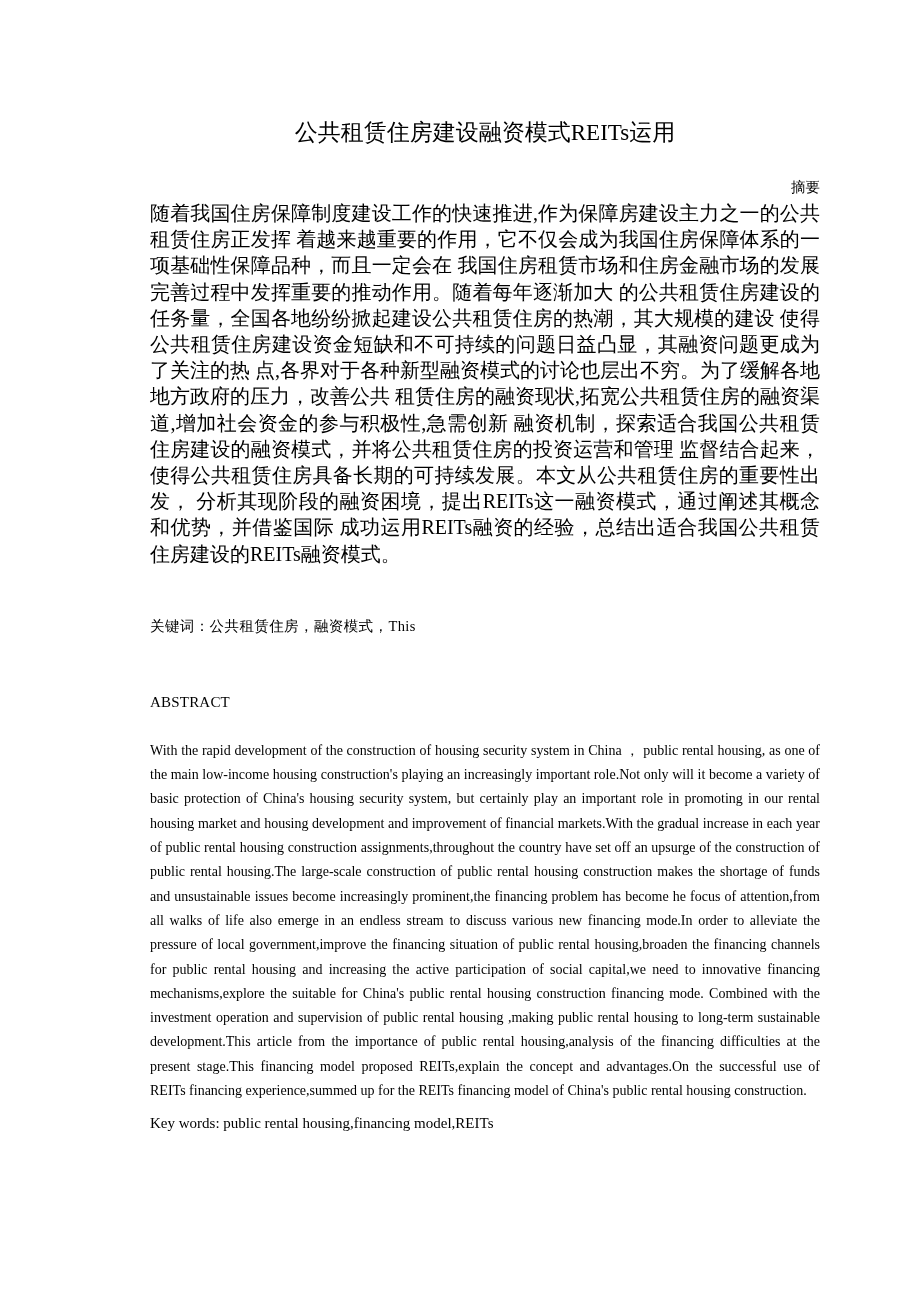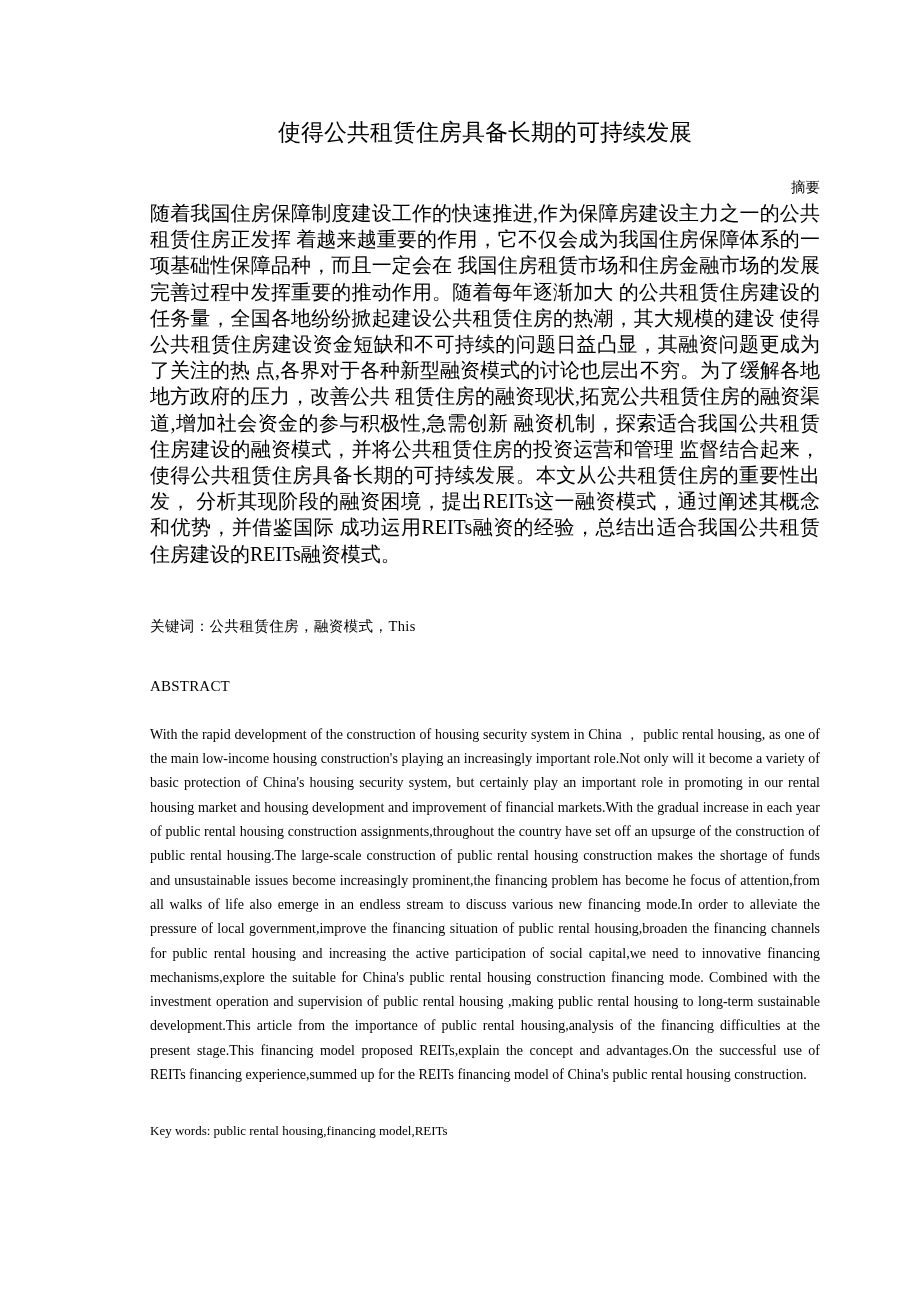--- a/index.html
+++ b/index.html
@@ -61,49 +61,49 @@
   
   .cn-keywords {
     margin-top: 46px;
     font-size: 14.5px;
     line-height: 26px;
     letter-spacing: 0.4px;
   }
 
   
   .en-heading {
-    margin-top: 35px;
+    margin-top: 51px;
     font-size: 15px;
     line-height: 24px;
     letter-spacing: 0.2px;
   }
 
   
   .en-body {
     margin-top: 25px;
     font-size: 14px;
     line-height: 24.3px;
     text-align: justify;
     text-align-last: left;
   }
 
   
   .en-keywords {
-    margin-top: 32px;
-    font-size: 13px;
+    margin-top: 8px;
+    font-size: 15px;
     line-height: 24.3px;
   }
 </style>
 </head>
 <body>
 
 <div class="page">
   <div class="content">
 
-    <h1 class="doc-title">使得公共租赁住房具备长期的可持续发展</h1>
+    <h1 class="doc-title">公共租赁住房建设融资模式REITs运用</h1>
 
     <div class="cn-block">
       <div class="cn-heading">摘要</div>
       <div class="cn-body">随着我国住房保障制度建设工作的快速推进,作为保障房建设主力之一的公共租赁住房正发挥 着越来越重要的作用，它不仅会成为我国住房保障体系的一项基础性保障品种，而且一定会在 我国住房租赁市场和住房金融市场的发展完善过程中发挥重要的推动作用。随着每年逐渐加大 的公共租赁住房建设的任务量，全国各地纷纷掀起建设公共租赁住房的热潮，其大规模的建设 使得公共租赁住房建设资金短缺和不可持续的问题日益凸显，其融资问题更成为了关注的热 点,各界对于各种新型融资模式的讨论也层出不穷。为了缓解各地地方政府的压力，改善公共 租赁住房的融资现状,拓宽公共租赁住房的融资渠道,增加社会资金的参与积极性,急需创新 融资机制，探索适合我国公共租赁住房建设的融资模式，并将公共租赁住房的投资运营和管理 监督结合起来，使得公共租赁住房具备长期的可持续发展。本文从公共租赁住房的重要性出发， 分析其现阶段的融资困境，提出REITs这一融资模式，通过阐述其概念和优势，并借鉴国际 成功运用REITs融资的经验，总结出适合我国公共租赁住房建设的REITs融资模式。</div>
     </div>
 
     <div class="cn-keywords">关键词：公共租赁住房，融资模式，This</div>
 
     <div class="en-heading">ABSTRACT</div>
 

